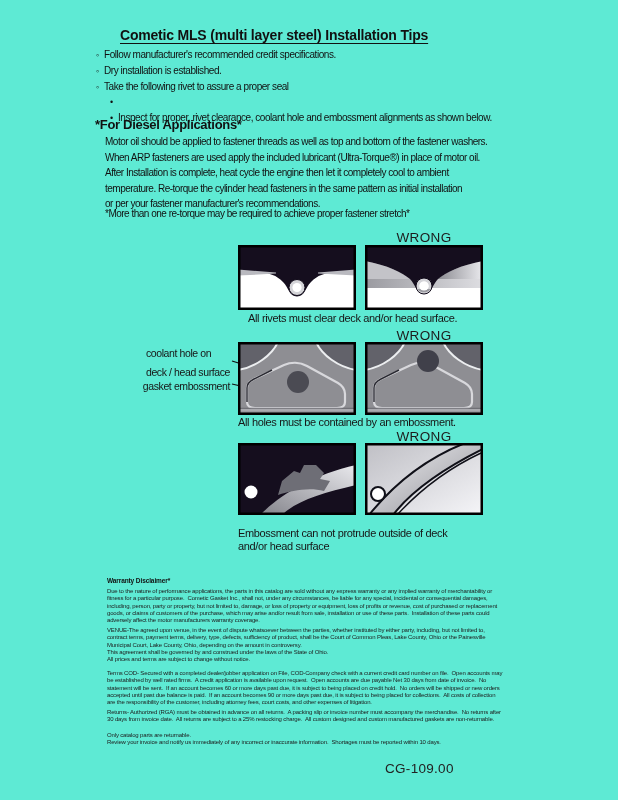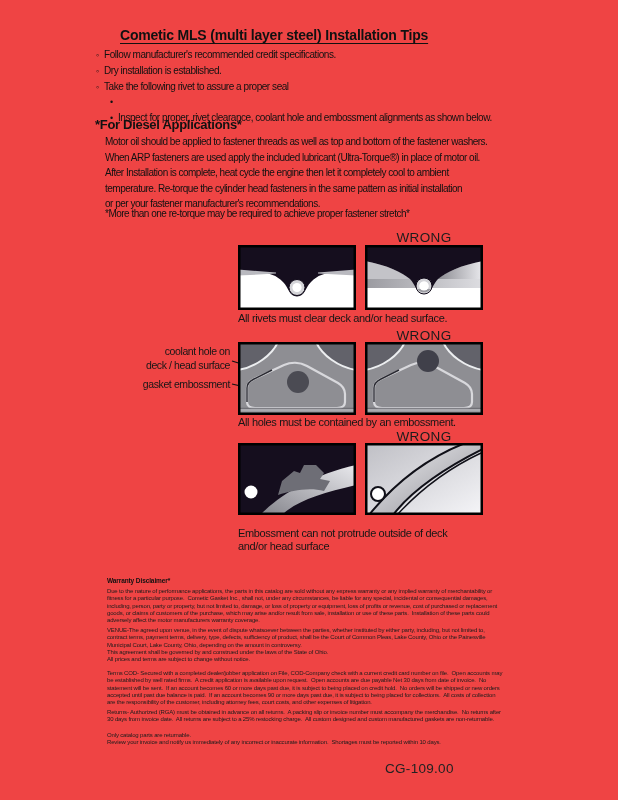--- a/index.html
+++ b/index.html
@@ -1,16 +1,16 @@
 <!DOCTYPE html>
 <html><head>
 <meta charset="utf-8">
 <style>
   html,body{margin:0;padding:0;background:#ffffff;}
-  #page{position:relative;width:618px;height:800px;background:#ef4444;overflow:hidden;
+  #page{position:relative;width:618px;height:800px;background:#5eead4;overflow:hidden;
         font-family:"Liberation Sans","DejaVu Sans",sans-serif;color:#111111;}
   .abs{position:absolute;}
   .pre{white-space:pre-line;}
   .mono-pre{white-space:pre;}
 
   .title{left:120px;top:27px;font-size:14px;font-weight:bold;letter-spacing:-0.2px;
          text-decoration:underline;text-underline-offset:3px;}
 
   .bullets{left:96px;top:47px;font-size:10px;letter-spacing:-0.45px;line-height:15px;}
   .b-row{display:flex;align-items:baseline;}
@@ -21,23 +21,23 @@
   .para{font-size:10px;letter-spacing:-0.5px;line-height:15.5px;}
   .p1{left:105px;top:134px;}
   .p2{left:105px;top:165px;}
   .pnote{left:105px;top:206px;}
 
   .fig-label{width:118px;text-align:center;font-size:13.5px;letter-spacing:0.4px;color:#1c1c1c;}
   .row1-lab{top:230px;} .row2-lab{top:328px;} .row3-lab{top:429px;}
   .lab-right{left:238px;margin-top:40px;} .lab-wrong{left:365px;}
   .fig-box{display:block;}
   .caption{left:238px;font-size:11px;letter-spacing:-0.35px;line-height:12.5px;color:#161616;}
-  .cap1{top:312px;} .cap2{top:416px;} .cap3{top:515px;margin-top:12px;}
-
-  .anno{font-size:10.5px;letter-spacing:-0.4px;line-height:14px;text-align:right;
+  .cap1{top:312px;margin-left:10px;} .cap2{top:416px;} .cap3{top:515px;margin-top:12px;}
+
+  .anno{font-size:10.5px;letter-spacing:-0.4px;line-height:19px;text-align:left;
         right:388px;color:#161616;}
   .anno1{top:344px;} .anno2{top:377px;}
 
   .disc-h{left:107px;top:577px;font-size:6.5px;font-weight:bold;letter-spacing:-0.1px;}
   .disc{left:107px;font-size:6px;letter-spacing:-0.15px;line-height:7.3px;color:#1c1c1c;}
   .dA{top:588px;} .dB{top:627px;} .dC{top:656px;} .dD{top:670px;} .dE{top:709px;} .dF{top:732px;}
 
   .pagecode{left:385px;top:761px;font-size:13.5px;letter-spacing:0.3px;color:#222;}
 </style>
 </head>

